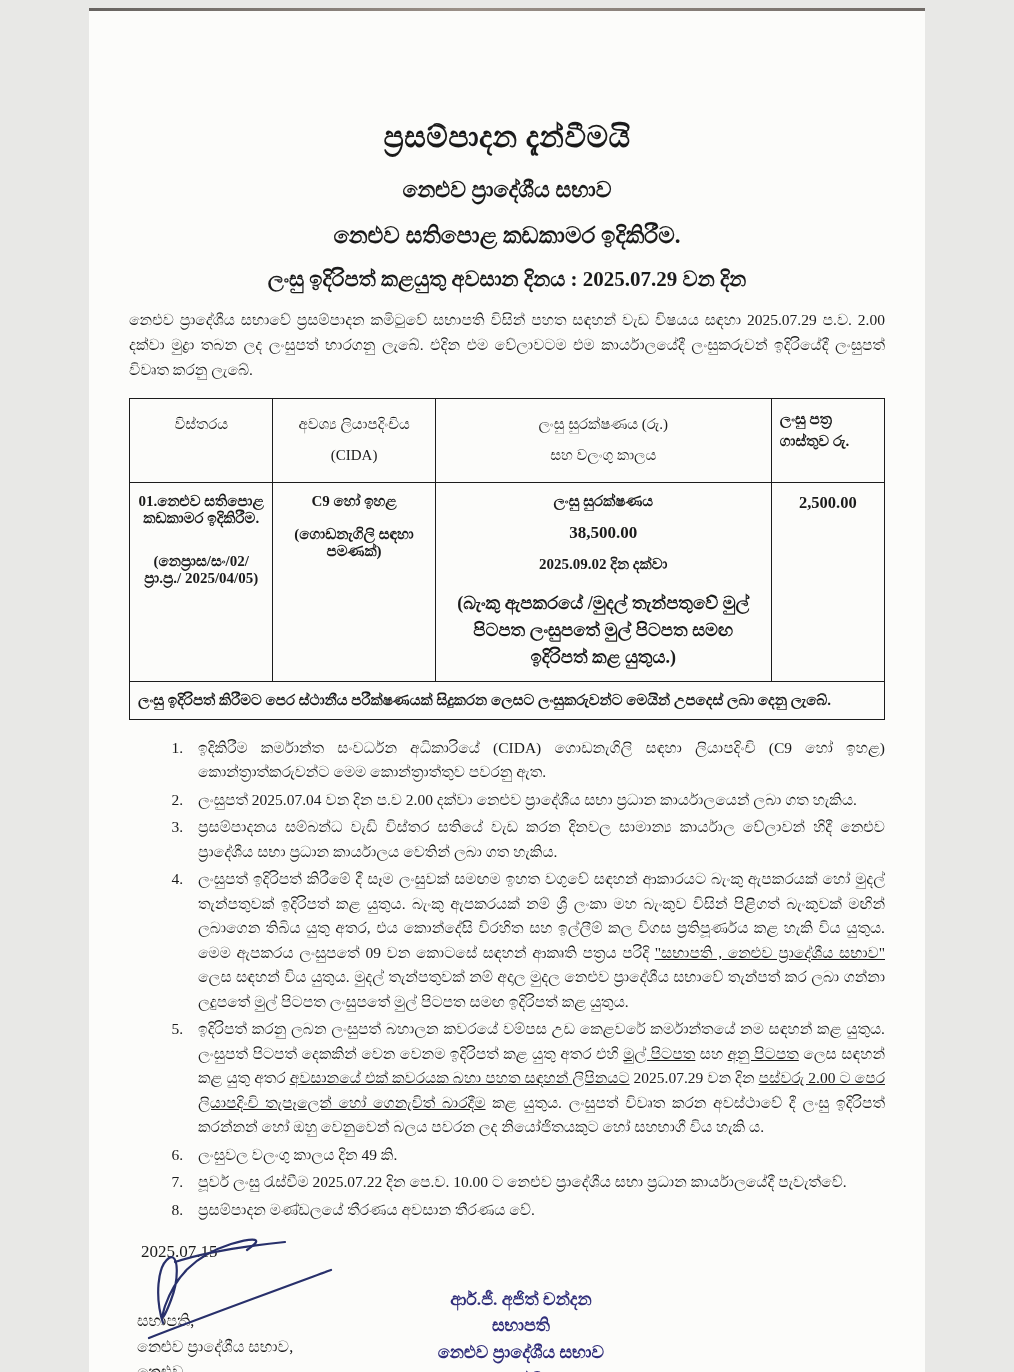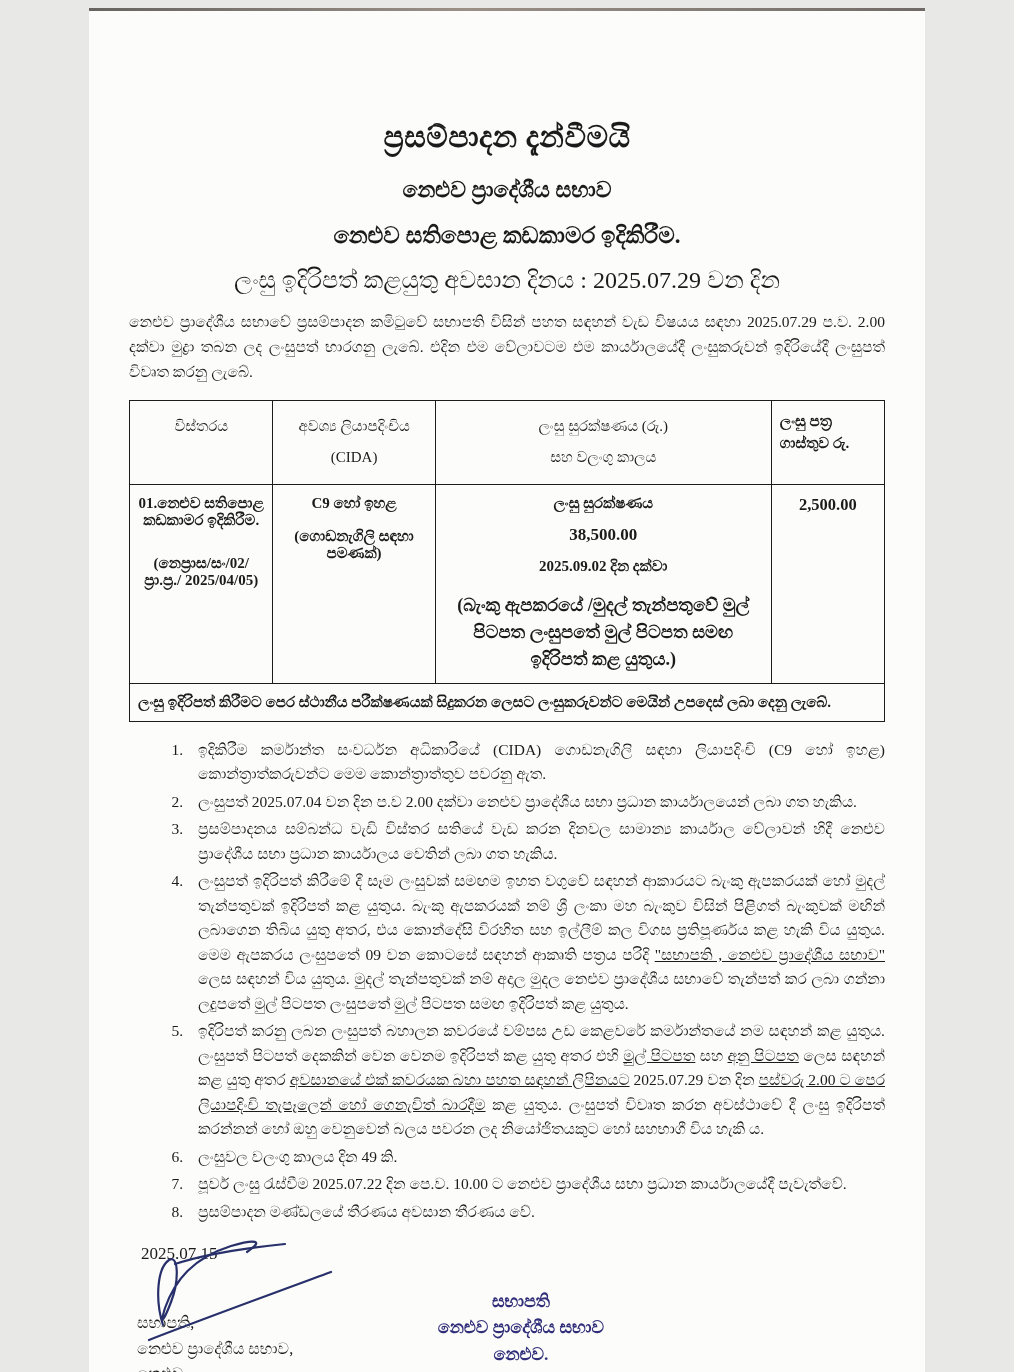--- a/index.html
+++ b/index.html
@@ -14,21 +14,21 @@
     box-sizing:border-box;
     padding:0 40px;
   }
   .scan-top{position:absolute;top:0;left:0;width:100%;height:3px;
     background:linear-gradient(90deg,#35302c,#7a6c62 45%,#423a35);opacity:.75;}
   
   .titles{padding-top:112px;text-align:center;}
   .t1{font-size:30px;font-weight:bold;letter-spacing:.5px;}
   .t2{font-size:22px;font-weight:bold;margin-top:22px;}
   .t3{font-size:23px;font-weight:bold;margin-top:20px;}
-  .t4{font-size:24px;font-weight:normal;margin-top:18px;}
+  .t4{font-size:21px;font-weight:bold;margin-top:18px;}
   
   .intro{margin-top:16px;font-size:15.5px;line-height:1.6;text-align:justify;}
   
   table.bid{width:100%;border-collapse:collapse;margin-top:14px;font-size:15px;}
   table.bid td,table.bid th{border:1.6px solid #1c1c1c;vertical-align:top;padding:10px 8px;}
   th{font-weight:bold;}
   .col1{width:19%;}
   .col2{width:21.5%;}
   .col3{width:44.5%;}
   .col4{width:15%;}
@@ -159,20 +159,21 @@
         <path d="M40,34 C70,24 110,18 150,14"></path>
       </g>
     </svg>
     <div class="f-date">2025.07.15</div>
     <div class="signatory">
       <div>සභාපති,</div>
       <div>නෙළුව ප්‍රාදේශීය සභාව,</div>
       <div>නෙළුව.</div>
     </div>
     <div class="stamp" style="color: rgb(49, 47, 122);">
+      <div>ආර්.ජී. අජිත් චන්දන</div>
       <div>සභාපති</div>
       <div>නෙළුව ප්‍රාදේශීය සභාව</div>
       <div>නෙළුව.</div>
     </div>
 
     <div class="contacts">
       <div class="contact-row">
         <span class="lbl">දුරකථනය</span>
         <span class="val">: 091 3783005</span>
       </div>

